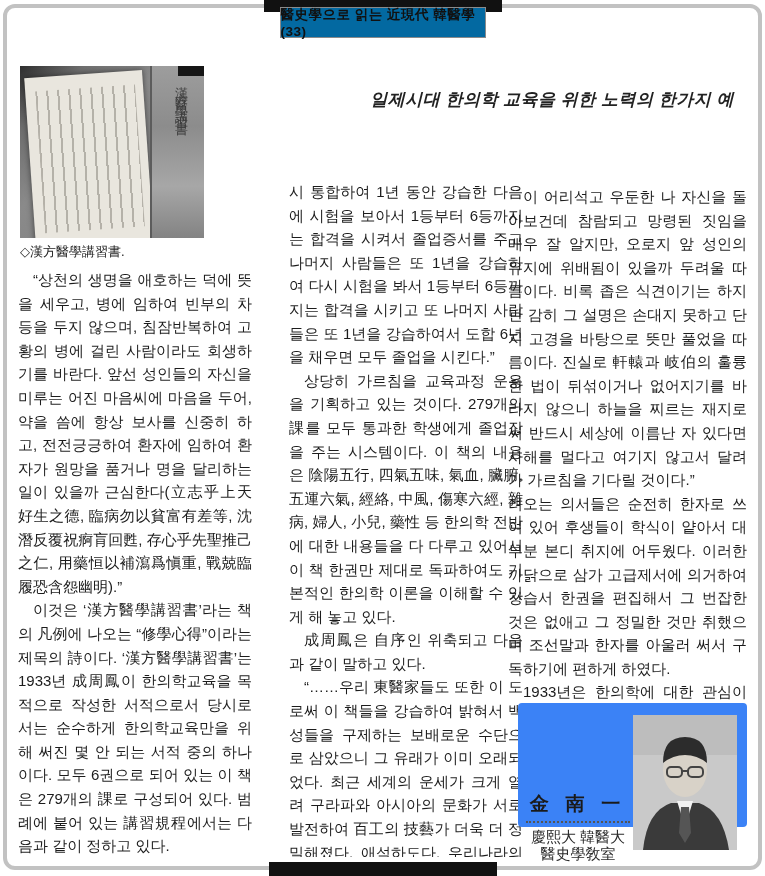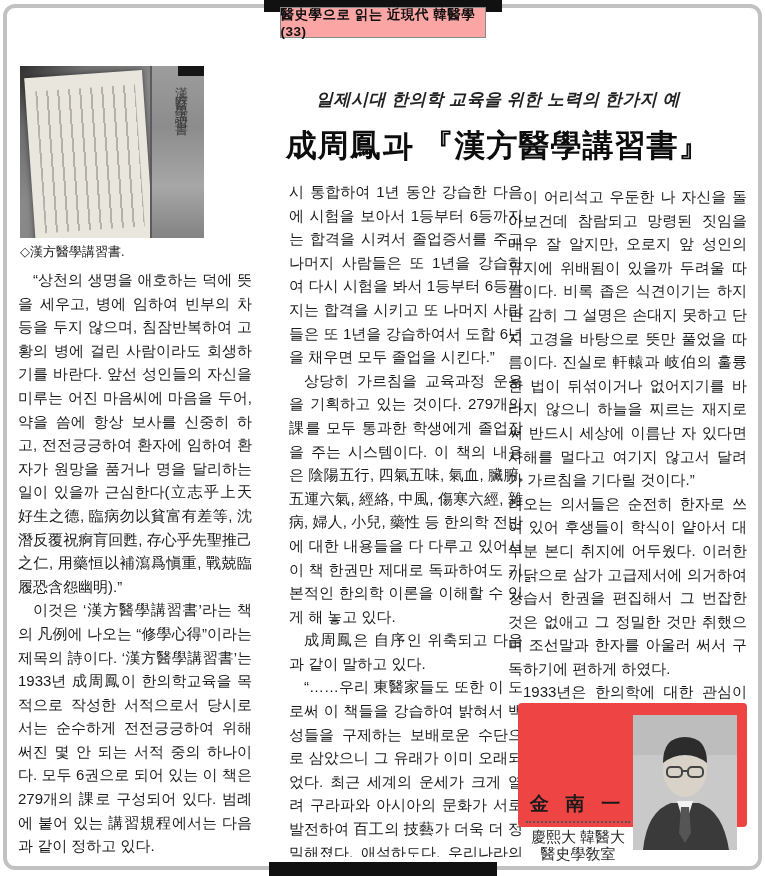--- a/index.html
+++ b/index.html
@@ -12,21 +12,21 @@
     position:absolute;left:3px;top:4px;right:3px;bottom:6px;
     border:4px solid #c2c2c2;border-radius:12px;background:#ffffff;
   }
   
   .series-tab-back{
     position:absolute;top:0;left:50%;transform:translateX(-50%);
     width:238px;height:12px;background:#111111;z-index:3;
   }
   .series-tab{
     position:absolute;top:7px;left:50%;transform:translateX(-50%);
-    width:204px;height:29px;background:#fca5a5;border:1px solid #8a8a8a;
+    width:204px;height:29px;background:#0369a1;border:1px solid #8a8a8a;
     z-index:4;display:flex;align-items:center;justify-content:center;
     font-size:13.5px;font-weight:bold;letter-spacing:0.5px;color:#111;
   }
   
   .footer-tab{
     position:absolute;bottom:0;left:50%;transform:translateX(-50%);
     width:228px;height:14px;background:#111111;z-index:3;
   }
   
   .book-photo{
@@ -58,21 +58,21 @@
   }
   .corner-black{
     position:absolute;right:0;top:0;width:26px;height:10px;background:#161616;
   }
   .photo-caption{
     position:absolute;left:20px;top:243px;width:200px;
     font-size:13px;color:#222;
   }
   
   .title-block{
-    position:absolute;left:251px;top:88px;width:494px;text-align:center;
+    position:absolute;left:240px;top:88px;width:494px;text-align:right;
   }
   .article-subtitle{
     font-size:17px;font-weight:bold;font-style:italic;color:#222;
     letter-spacing:0.5px;margin:0 0 14px 0;
   }
   .article-title{
     font-family:"Liberation Serif","DejaVu Serif",serif;
     font-size:31px;font-weight:bold;color:#0d0d0d;margin:0;letter-spacing:1px;
   }
   
@@ -80,21 +80,21 @@
     position:absolute;font-size:15px;line-height:23.6px;
     text-align:justify;word-break:break-all;color:#1c1c1c;
   }
   .col p{margin:0;text-indent:1em;}
   .col-1{left:18px;top:268px;width:234px;height:592px;overflow:hidden;}
   .col-2{left:263px;top:180px;width:234px;height:677px;overflow:hidden;margin-left:26px;}
   .col-3{left:508px;top:185px;width:239px;height:518px;overflow:hidden;}
   
   .author-box{
     position:absolute;left:518px;top:703px;width:229px;height:124px;
-    background:#ef4444;border-radius:4px;
+    background:#3b82f6;border-radius:4px;
   }
   .author-photo{
     position:absolute;right:10px;top:12px;width:104px;height:135px;
     background:#cfcfcf;overflow:hidden;
   }
   .author-info{
     position:absolute;left:8px;top:88px;width:104px;text-align:center;
   }
   .author-name{
     font-family:"Liberation Serif","DejaVu Serif",serif;
@@ -119,26 +119,25 @@
     <div class="text-cols"></div>
   </div>
   <div class="book-photo-cover"></div>
   <div class="book-cover-title">漢方醫學講習書</div>
   <div class="corner-black"></div>
 </div>
 <div class="photo-caption">◇漢方醫學講習書.</div>
 
 <div class="title-block">
   <div class="article-subtitle">일제시대 한의학 교육을 위한 노력의 한가지 예</div>
-  <div class="article-title">成周鳳과 『漢方醫學講習書』</div>
 </div>
 
 <div class="col col-1">
   <p>“상천의 생명을 애호하는 덕에 뜻을 세우고, 병에 임하여 빈부의 차등을 두지 않으며, 침잠반복하여 고황의 병에 걸린 사람이라도 회생하기를 바란다. 앞선 성인들의 자신을 미루는 어진 마음씨에 마음을 두어, 약을 씀에 항상 보사를 신중히 하고, 전전긍긍하여 환자에 임하여 환자가 원망을 품거나 명을 달리하는 일이 있을까 근심한다(立志乎上天好生之德, 臨病勿以貧富有差等, 沈潛反覆祝痾肓回甦, 存心乎先聖推己之仁, 用藥恒以補瀉爲愼重, 戰兢臨履恐含怨幽明).”</p>
-  <p>이것은 ‘漢方醫學講習書’라는 책의 凡例에 나오는 “修學心得”이라는 제목의 詩이다. ‘漢方醫學講習書’는 1933년 成周鳳이 한의학교육을 목적으로 작성한 서적으로서 당시로서는 순수하게 전전긍긍하여 위해 써진 몇 안 되는 서적 중의 하나이다. 모두 6권으로 되어 있는 이 책은 279개의 課로 구성되어 있다. 범례에 붙어 있는 講習規程에서는 다음과 같이 정하고 있다.</p>
+  <p>이것은 ‘漢方醫學講習書’라는 책의 凡例에 나오는 “修學心得”이라는 제목의 詩이다. ‘漢方醫學講習書’는 1933년 成周鳳이 한의학교육을 목적으로 작성한 서적으로서 당시로서는 순수하게 한의학교육만을 위해 써진 몇 안 되는 서적 중의 하나이다. 모두 6권으로 되어 있는 이 책은 279개의 課로 구성되어 있다. 범례에 붙어 있는 講習規程에서는 다음과 같이 정하고 있다.</p>
   <p>“매번 1개의 課를 삼일 동안에 첫날에는 강의만하고, 둘째날에는 복습하고, 셋째날에는 문답한다. 1년 360일 동안에 경축일과 일요일과 여름방학 30일, 겨울방학 20일 등 도합 109일을 빼면 실제로 강습하는 날은 250여일에 90여 課 남짓이다.</p>
 
 </div>
 
 <div class="col col-2">
   <p style="text-indent:0">시 통합하여 1년 동안 강습한 다음에 시험을 보아서 1등부터 6등까지는 합격을 시켜서 졸업증서를 주고 나머지 사람들은 또 1년을 강습하여 다시 시험을 봐서 1등부터 6등까지는 합격을 시키고 또 나머지 사람들은 또 1년을 강습하여서 도합 6년을 채우면 모두 졸업을 시킨다.”</p>
   <p>상당히 가르침을 교육과정 운용을 기획하고 있는 것이다. 279개의 課를 모두 통과한 학생에게 졸업장을 주는 시스템이다. 이 책의 내용은 陰陽五行, 四氣五味, 氣血, 臟腑, 五運六氣, 經絡, 中風, 傷寒六經, 雜病, 婦人, 小兒, 藥性 등 한의학 전반에 대한 내용들을 다 다루고 있어서 이 책 한권만 제대로 독파하여도 기본적인 한의학 이론을 이해할 수 있게 해 놓고 있다.</p>
   <p>成周鳳은 自序인 위축되고 다음과 같이 말하고 있다.</p>
   <p>“……우리 東醫家들도 또한 이 도로써 이 책들을 강습하여 밝혀서 백성들을 구제하는 보배로운 수단으로 삼았으니 그 유래가 이미 오래되었다. 최근 세계의 운세가 크게 열려 구라파와 아시아의 문화가 서로 발전하여 百工의 技藝가 더욱 더 정밀해졌다. 애석하도다. 우리나라의 의약가들이 이러한 어지러운 때를 만나서 어찌 위축되고 한발짝 물러나서 조용히 있을 것인가.</p>
 

